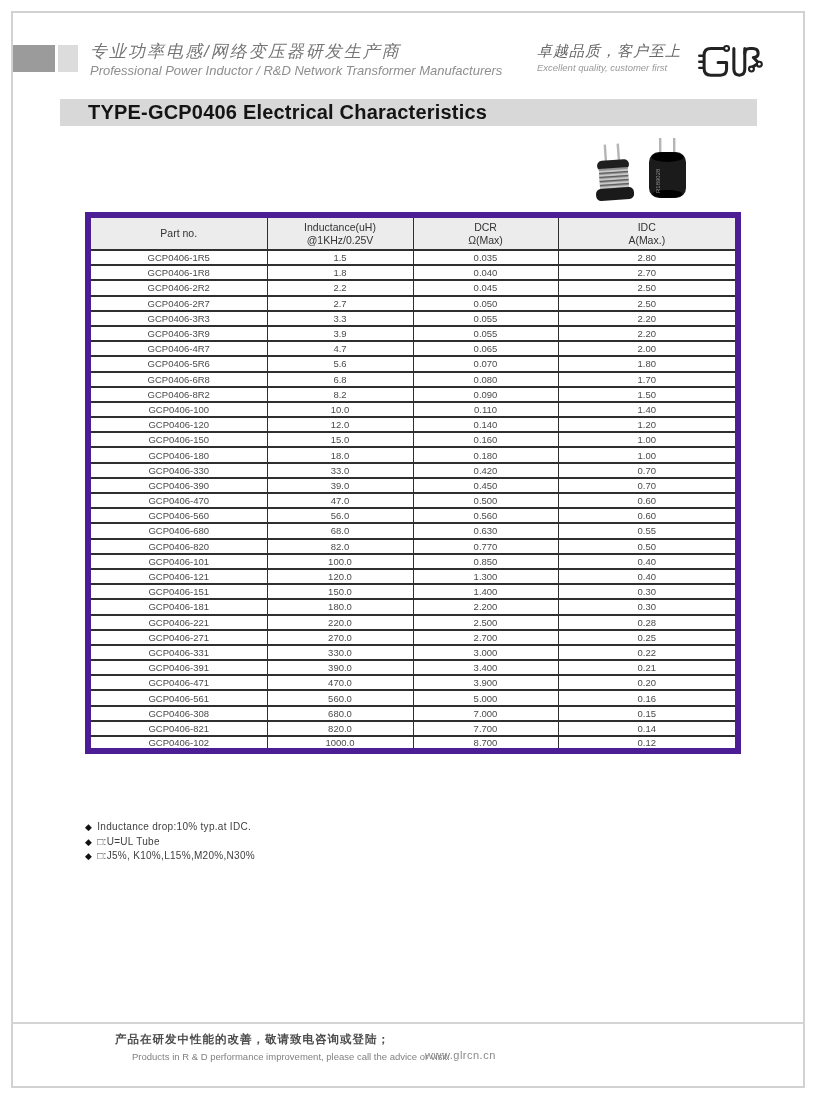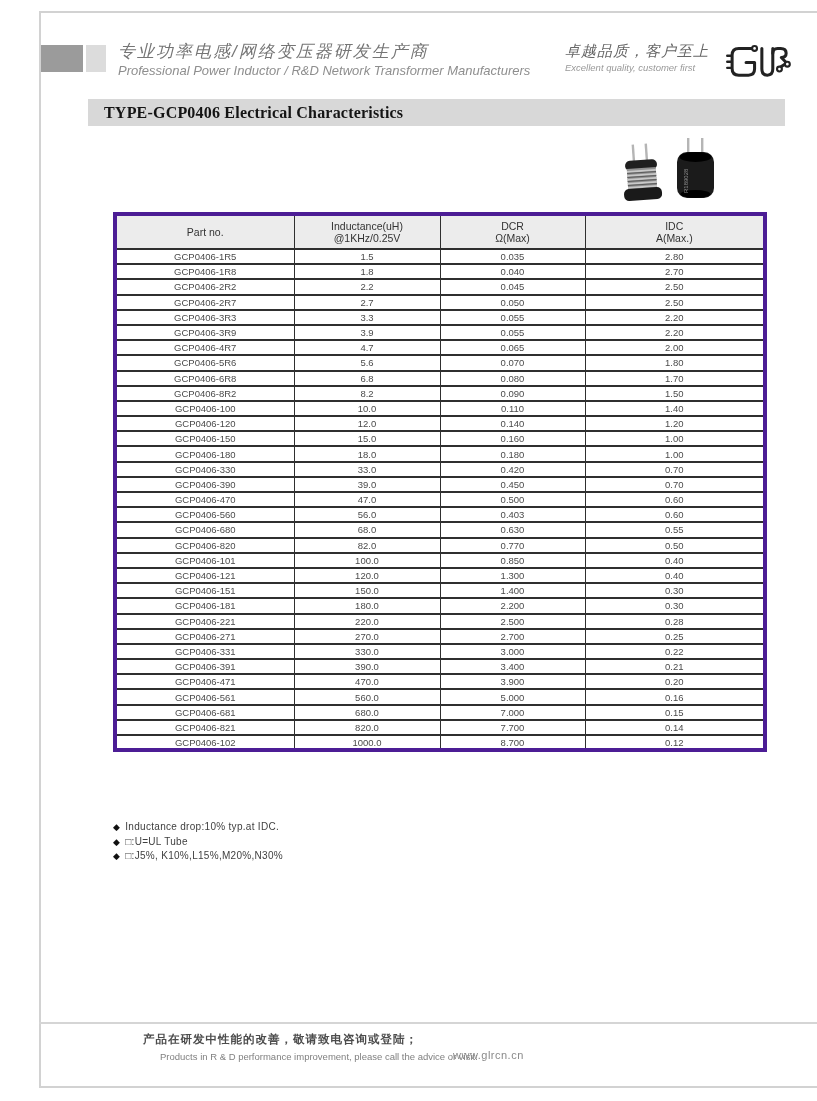--- a/index.html
+++ b/index.html
@@ -1,45 +1,45 @@
 <!DOCTYPE html>
 <html><head>
 <meta charset="utf-8">
 <style>
   * { margin:0; padding:0; box-sizing:border-box; }
   html,body { width:817px; height:1101px; background:#ffffff; position:relative;
     font-family:"Liberation Sans", sans-serif; overflow:hidden; }
-  .abs { position:absolute;margin-left:28px; }
+  .abs { position:absolute; }
 
   .page-border { left:11px; top:11px; width:794px; height:1077px;
     border:2px solid #d2d2d2; }
 
   
   .sq-dark  { left:13px; top:45px; width:42px; height:27px; background:#9b9b9b; }
   .sq-light { left:58px; top:45px; width:20px; height:27px; background:#dcdcdc; }
   .brand-cn { left:90px; top:40px; font-size:17px; font-style:italic; color:#757575;
     letter-spacing:2px; }
   .brand-en { left:90px; top:63px; font-size:13px; font-style:italic; color:#8e8e8e; }
   .slogan-cn { left:537px; top:42px; font-size:15px; font-style:italic; color:#666;
     letter-spacing:1px; }
   .slogan-en { left:537px; top:62px; font-size:9.5px; font-style:italic; color:#999; }
   .logo { left:695px; top:36px; }
 
   
   .title-bar { left:60px; top:99px; width:697px; height:27px; background:#d8d8d8; }
-  .title-bar span { display:block; padding-left:16px; line-height:27px;
-    font-size:16px; font-weight:bold; color:#141414; letter-spacing:0.2px;font-family:Liberation Serif, serif; }
+  .title-bar span { display:block; padding-left:28px; line-height:27px;
+    font-size:20px; font-weight:bold; color:#141414; letter-spacing:0.2px; }
 
   
   .inductors { left:583px; top:138px; }
 
   
   .table-wrap { left:85px; top:212px; width:650px; }
   table { border-collapse:collapse; table-layout:fixed; width:650px;
-    border:4px solid #4c1d95; }
+    border:6px solid #4c1d95; }
   th, td { border:1px solid #2f2f2f; text-align:center; overflow:hidden;
     white-space:nowrap; }
   th { background:#ececec; font-weight:normal; font-size:10.5px; color:#333;
     height:35px; line-height:12.5px; padding:2px 0; }
   td { font-size:9.5px; color:#4a4a4a; height:15.2px; padding:0;
     border-top-width:2px; border-bottom-width:2px; }
 
   
   .notes { left:85px; top:820px; font-size:10px; color:#3f3f3f; line-height:14.5px;
     letter-spacing:0.3px; }
@@ -248,21 +248,21 @@
         </tr>
         <tr>
           <td>GCP0406-470</td>
           <td>47.0</td>
           <td>0.500</td>
           <td>0.60</td>
         </tr>
         <tr>
           <td>GCP0406-560</td>
           <td>56.0</td>
-          <td>0.403</td>
+          <td>0.560</td>
           <td>0.60</td>
         </tr>
         <tr>
           <td>GCP0406-680</td>
           <td>68.0</td>
           <td>0.630</td>
           <td>0.55</td>
         </tr>
         <tr>
           <td>GCP0406-820</td>
@@ -324,21 +324,21 @@
           <td>3.900</td>
           <td>0.20</td>
         </tr>
         <tr>
           <td>GCP0406-561</td>
           <td>560.0</td>
           <td>5.000</td>
           <td>0.16</td>
         </tr>
         <tr>
-          <td>GCP0406-681</td>
+          <td>GCP0406-308</td>
           <td>680.0</td>
           <td>7.000</td>
           <td>0.15</td>
         </tr>
         <tr>
           <td>GCP0406-821</td>
           <td>820.0</td>
           <td>7.700</td>
           <td>0.14</td>
         </tr>

